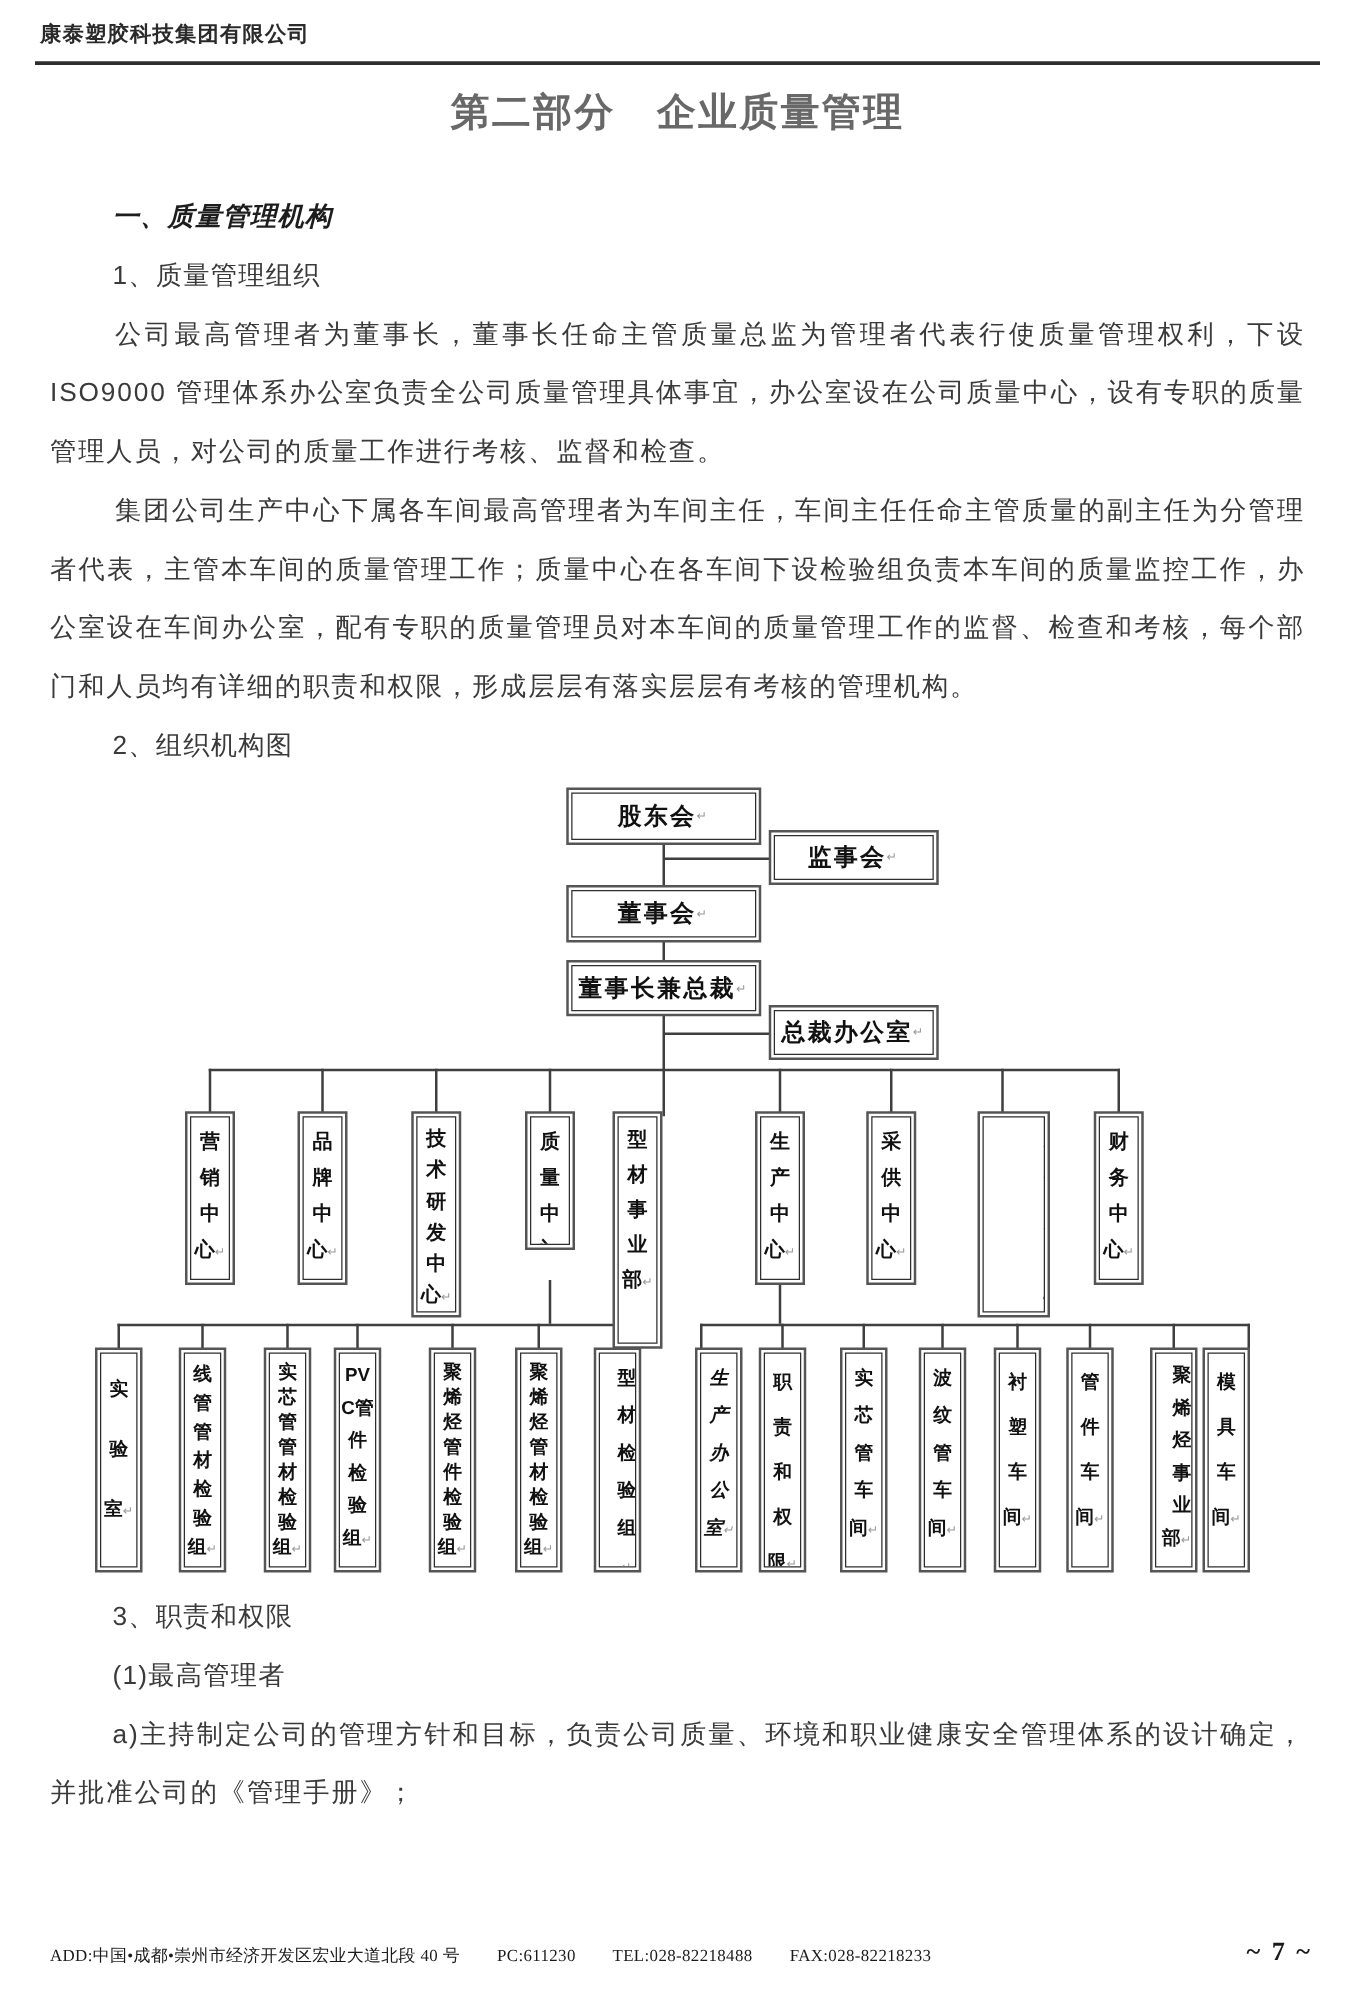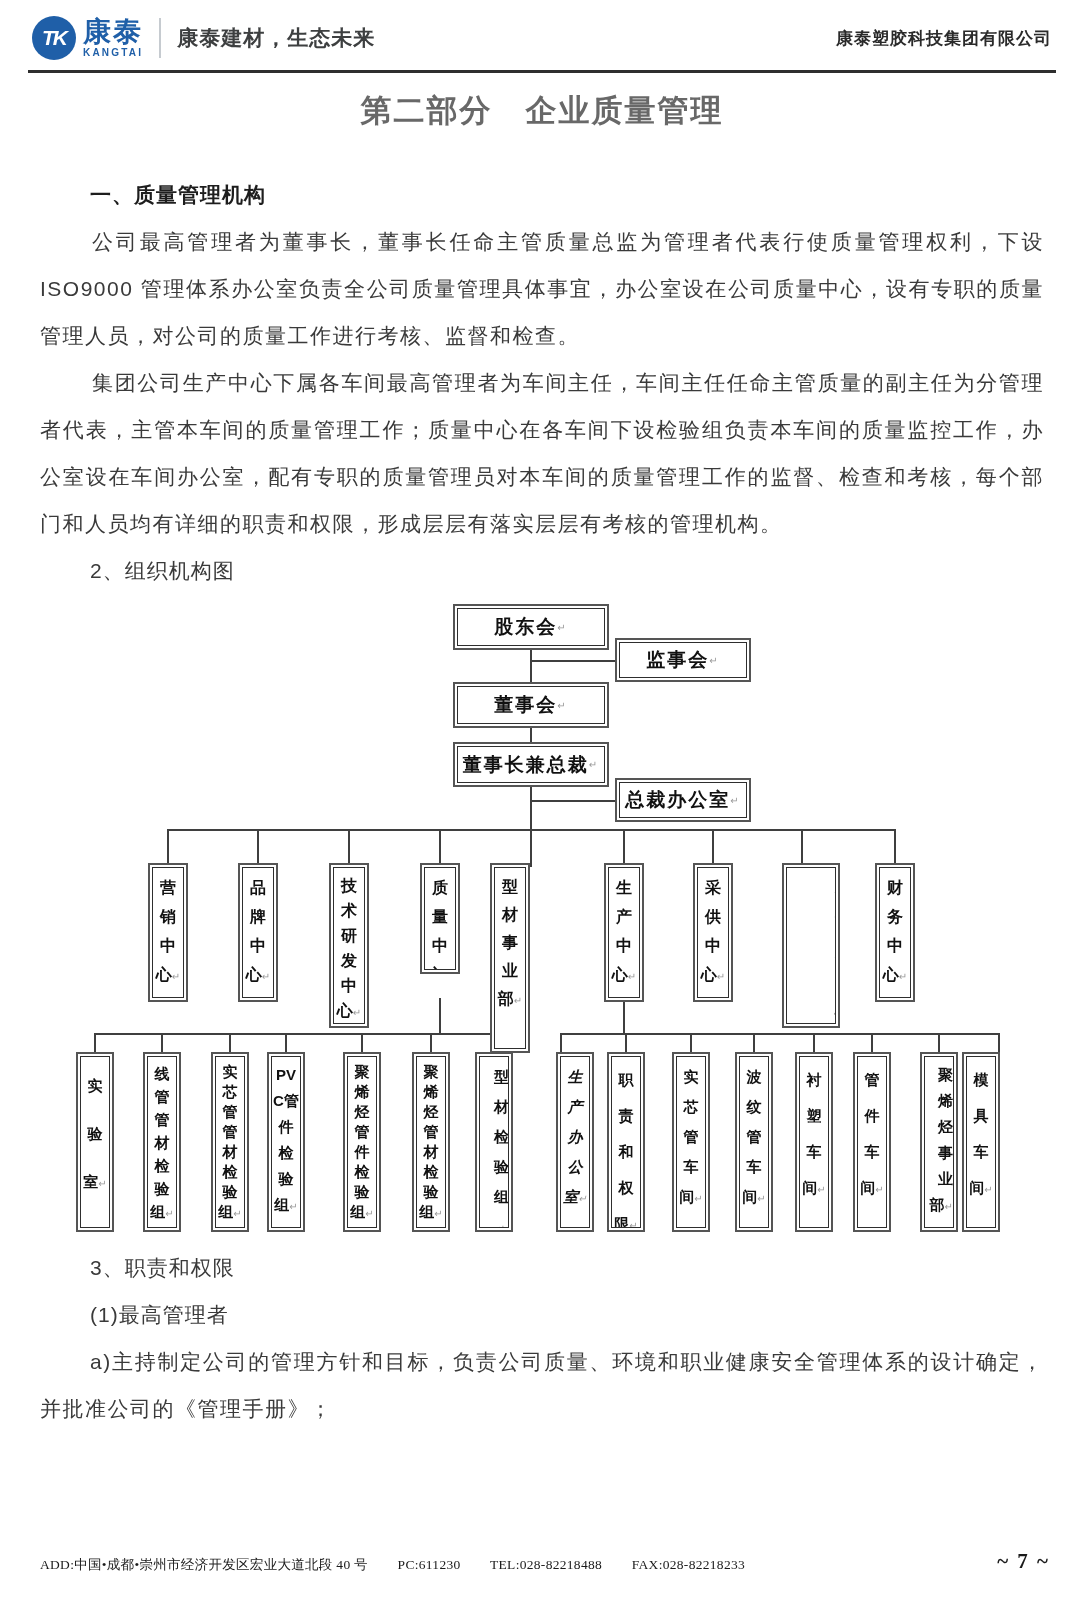--- a/index.html
+++ b/index.html
@@ -26,21 +26,21 @@
   .logo-en { font-size:10px; font-weight:bold; color:#1f5fa8; letter-spacing:2.2px; margin-top:2px; }
   .header-divider { width:2px; height:40px; background:#c6cbd0; margin:0 16px; }
   .slogan { font-size:21px; font-weight:bold; color:#3d3f40; letter-spacing:1px; }
   .company-name { font-size:17px; font-weight:bold; color:#2a2a2a; letter-spacing:1px; }
   
   .content { margin:0 40px; }
   .doc-title {
     margin-top:16px; text-align:center; font-size:31px; color:#686868;
     font-weight:bold; letter-spacing:2px; line-height:44px;
   }
-  .h1 { margin-top:38px; padding-left:50px; font-size:21px; font-weight:bold; color:#1d1d1d; line-height:47px; letter-spacing:1px; }
+  .h1 { margin-top:38px; padding-left:50px; font-size:21px; font-weight:bold; color:#1d1d1d; line-height:47px; letter-spacing:1px;font-style:italic; }
   .hsub { padding-left:50px; font-size:21px; color:#3a3a3a; line-height:47px; letter-spacing:1px; }
   .para {
     font-size:21px; color:#3a3a3a; line-height:47px; letter-spacing:1.5px;
     text-align:justify; text-indent:52px;
   }
   
   .chart { position:relative; height:648px; margin-top:2px; }
   .ln { position:absolute; background:#3f3f3f; }
   .obox {
     position:absolute; background:#fff; border:1px solid #2e2e2e; color:#111;
@@ -69,35 +69,27 @@
   .footer-left { font-size:13.5px; letter-spacing:0.3px; }
   .footer-left span { margin-right:26px; }
   .page-number { font-size:21px; font-weight:bold; letter-spacing:2px; }
 </style>
 </head>
 <body>
 
 <div class="page">
 
   <div class="header">
-    <div class="header-left">
-      <div class="logo-circle">TK</div>
-      <div class="logo-text">
-        <span class="logo-cn">康泰</span>
-        <span class="logo-en">KANGTAI</span>
-      </div>
-      <div class="header-divider"></div>
-      <div class="slogan">康泰建材，生态未来</div>
-    </div>
     <div class="company-name">康泰塑胶科技集团有限公司</div>
   </div>
 
   <div class="content">
     <div class="doc-title">第二部分　企业质量管理</div>
     <div class="h1">一、质量管理机构</div>
+    <div class="hsub">1、质量管理组织</div>
     <div class="para">公司最高管理者为董事长，董事长任命主管质量总监为管理者代表行使质量管理权利，下设 ISO9000 管理体系办公室负责全公司质量管理具体事宜，办公室设在公司质量中心，设有专职的质量管理人员，对公司的质量工作进行考核、监督和检查。</div>
     <div class="para">集团公司生产中心下属各车间最高管理者为车间主任，车间主任任命主管质量的副主任为分管理者代表，主管本车间的质量管理工作；质量中心在各车间下设检验组负责本车间的质量监控工作，办公室设在车间办公室，配有专职的质量管理员对本车间的质量管理工作的监督、检查和考核，每个部门和人员均有详细的职责和权限，形成层层有落实层层有考核的管理机构。</div>
     <div class="hsub">2、组织机构图</div>
 
     <div class="chart">
 
       <div class="ln" style="left:490px; top:50px; width:2px; height:42px;"></div>
       <div class="ln" style="left:491px; top:64px; width:88px; height:2px;"></div>
       <div class="ln" style="left:490px; top:128px; width:2px; height:24px;"></div>
       <div class="ln" style="left:490px; top:187px; width:2px; height:48px;"></div>

